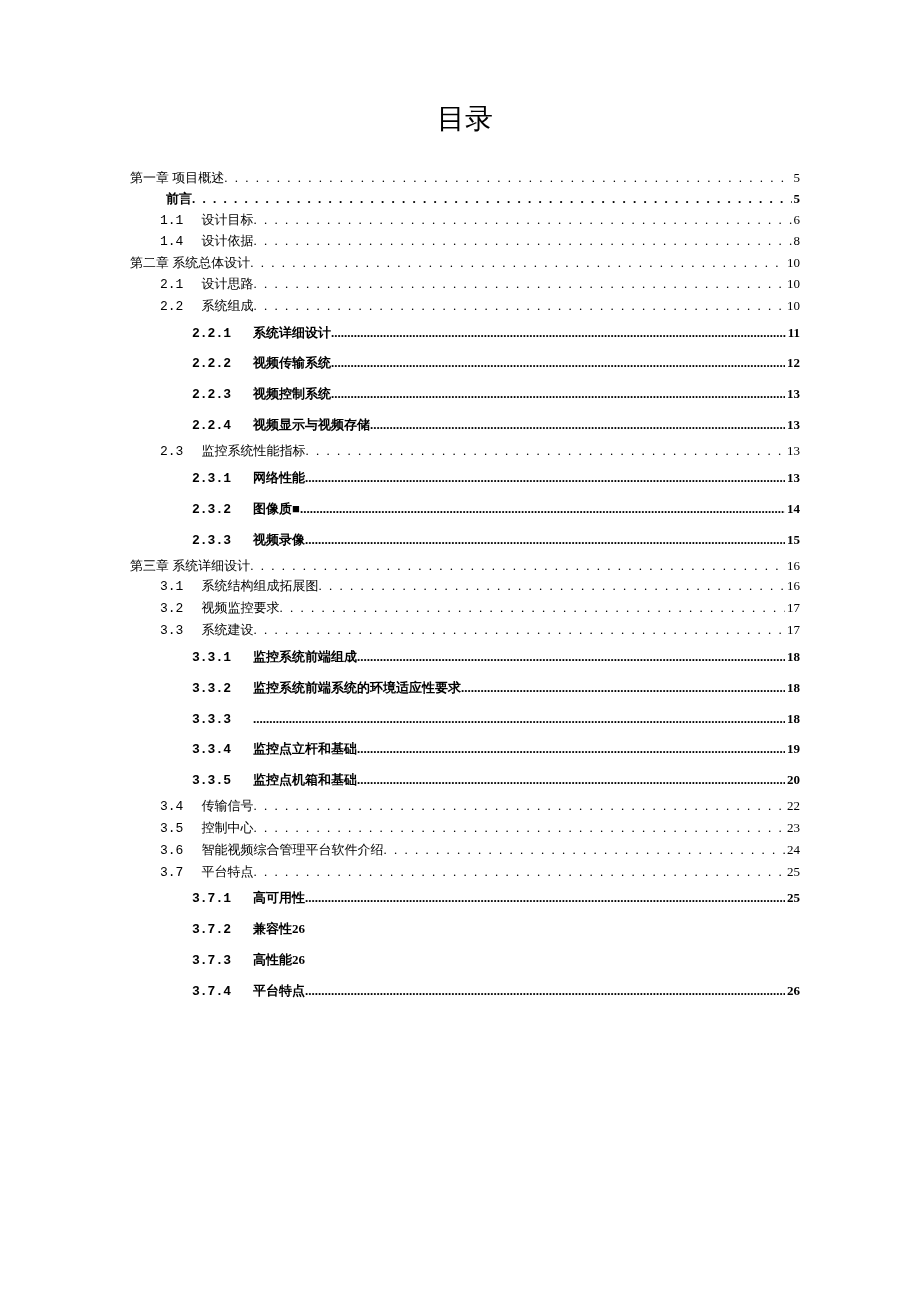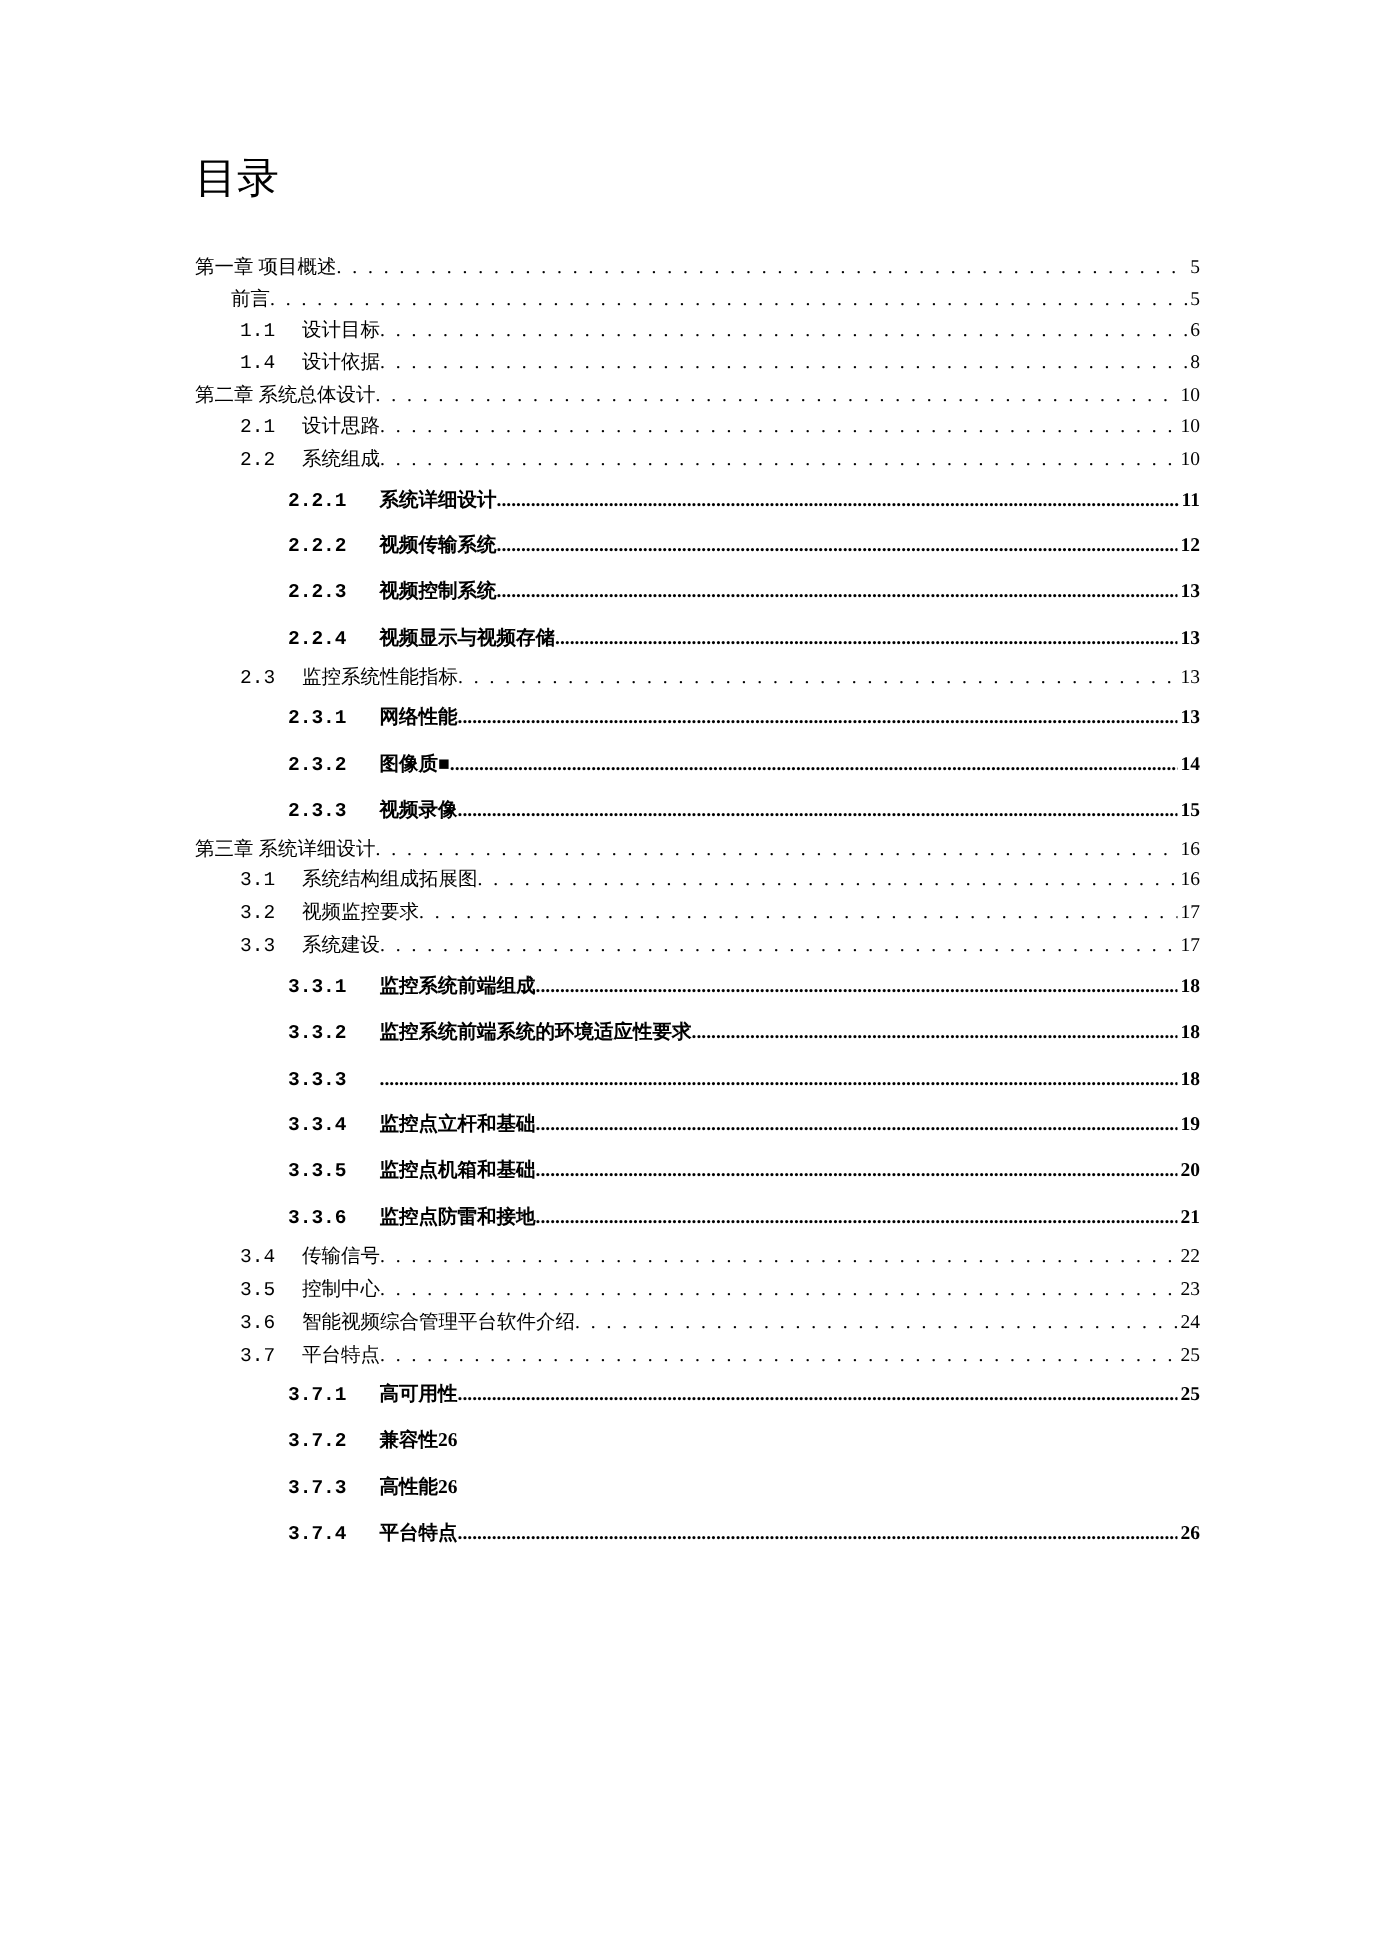--- a/index.html
+++ b/index.html
@@ -9,35 +9,35 @@
     font-family: "SimSun", "宋体", serif;
     color: #000;
     width: 920px;
   }
   .page {
     width: 920px;
     padding: 100px 120px 200px 130px;
     box-sizing: border-box;
   }
   h1.title {
-    text-align: left;
+    text-align: center;
     font-size: 28px;
     font-weight: normal;
     margin: 0 0 30px 0;
     font-family: "SimSun", "宋体", serif;
   }
   .toc-line {
     display: flex;
     align-items: baseline;
     font-size: 13px;
     line-height: 1.6;
     white-space: nowrap;
   }
   .toc-line.lvl0 { margin-left: 0px; }
-  .toc-line.lvl1 { margin-left: 24px; }
+  .toc-line.lvl1 { margin-left: 36px; font-weight: bold; }
   .toc-line.lvl2 { margin-left: 30px; }
   .toc-line.lvl3 { margin-left: 62px; font-weight: bold; line-height: 2.3; font-family: "SimSun","宋体",serif; }
   .toc-num {
     flex: 0 0 auto;
     padding-right: 18px;
     font-family: Liberation Mono, monospace;
   }
   .toc-line.lvl3 .toc-num { padding-right: 22px; }
   .toc-text {
     flex: 0 0 auto;
@@ -199,26 +199,20 @@
         <span class="toc-text">监控点立杆和基础</span>
         <span class="toc-leader"></span>
         <span class="toc-page">19</span>
       </div>
       <div class="toc-line lvl3">
         <span class="toc-num">3.3.5</span>
         <span class="toc-text">监控点机箱和基础</span>
         <span class="toc-leader"></span>
         <span class="toc-page">20</span>
       </div>
-      <div class="toc-line lvl3">
-        <span class="toc-num">3.3.6</span>
-        <span class="toc-text">监控点防雷和接地</span>
-        <span class="toc-leader"></span>
-        <span class="toc-page">21</span>
-      </div>
       <div class="toc-line lvl2">
         <span class="toc-num">3.4</span>
         <span class="toc-text">传输信号</span>
         <span class="toc-leader"></span>
         <span class="toc-page">22</span>
       </div>
       <div class="toc-line lvl2">
         <span class="toc-num">3.5</span>
         <span class="toc-text">控制中心</span>
         <span class="toc-leader"></span>

